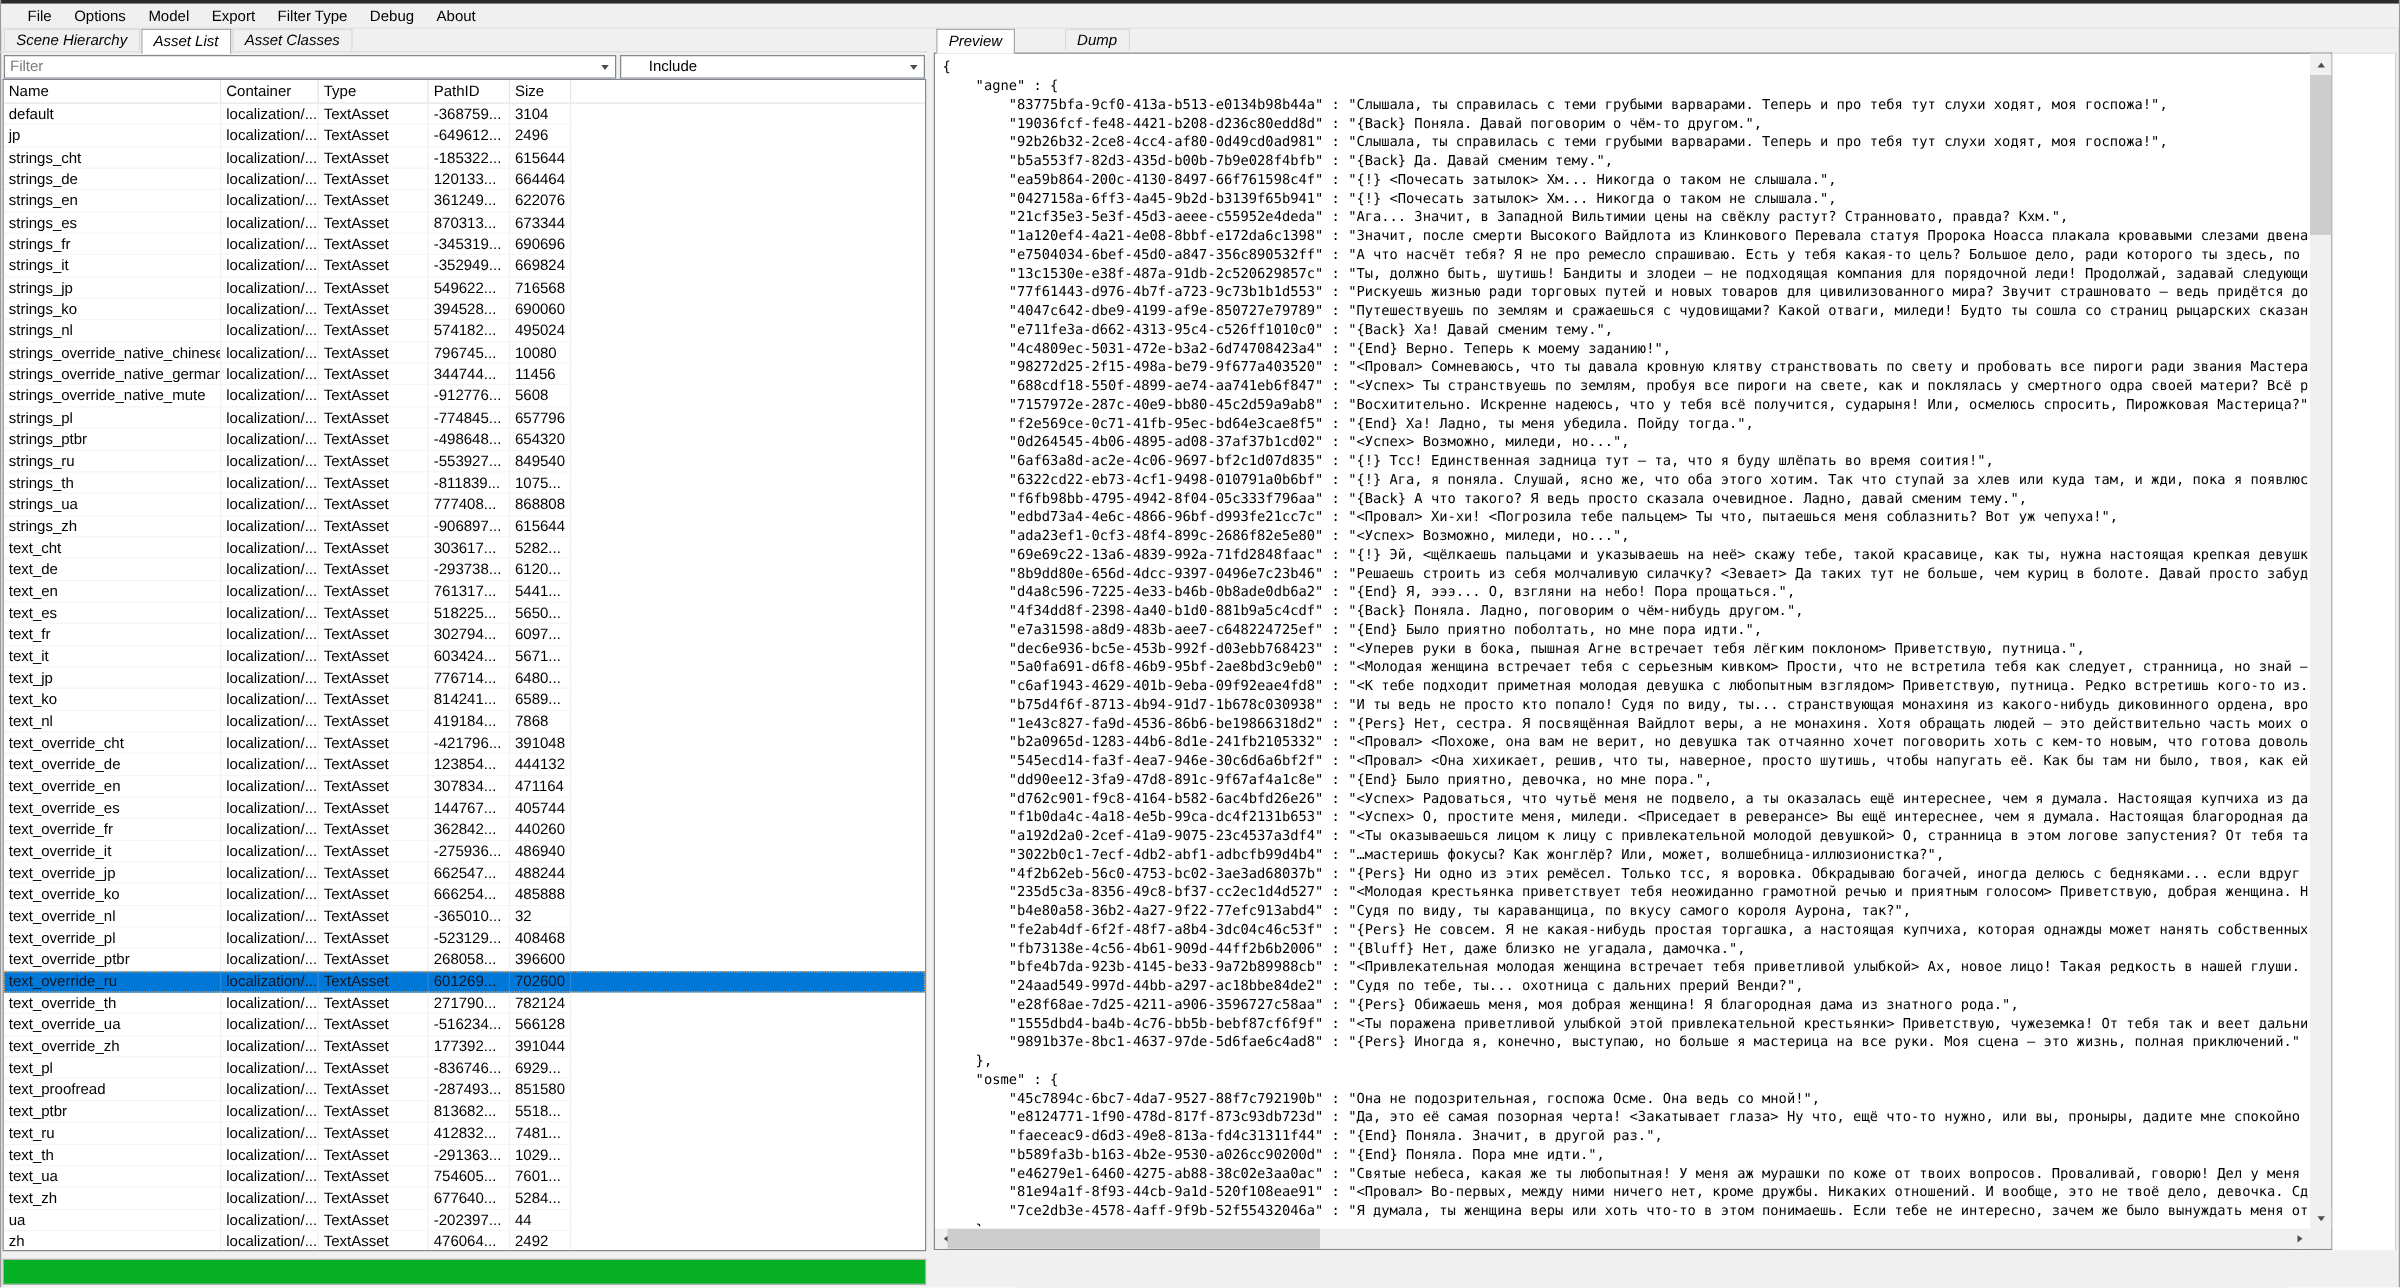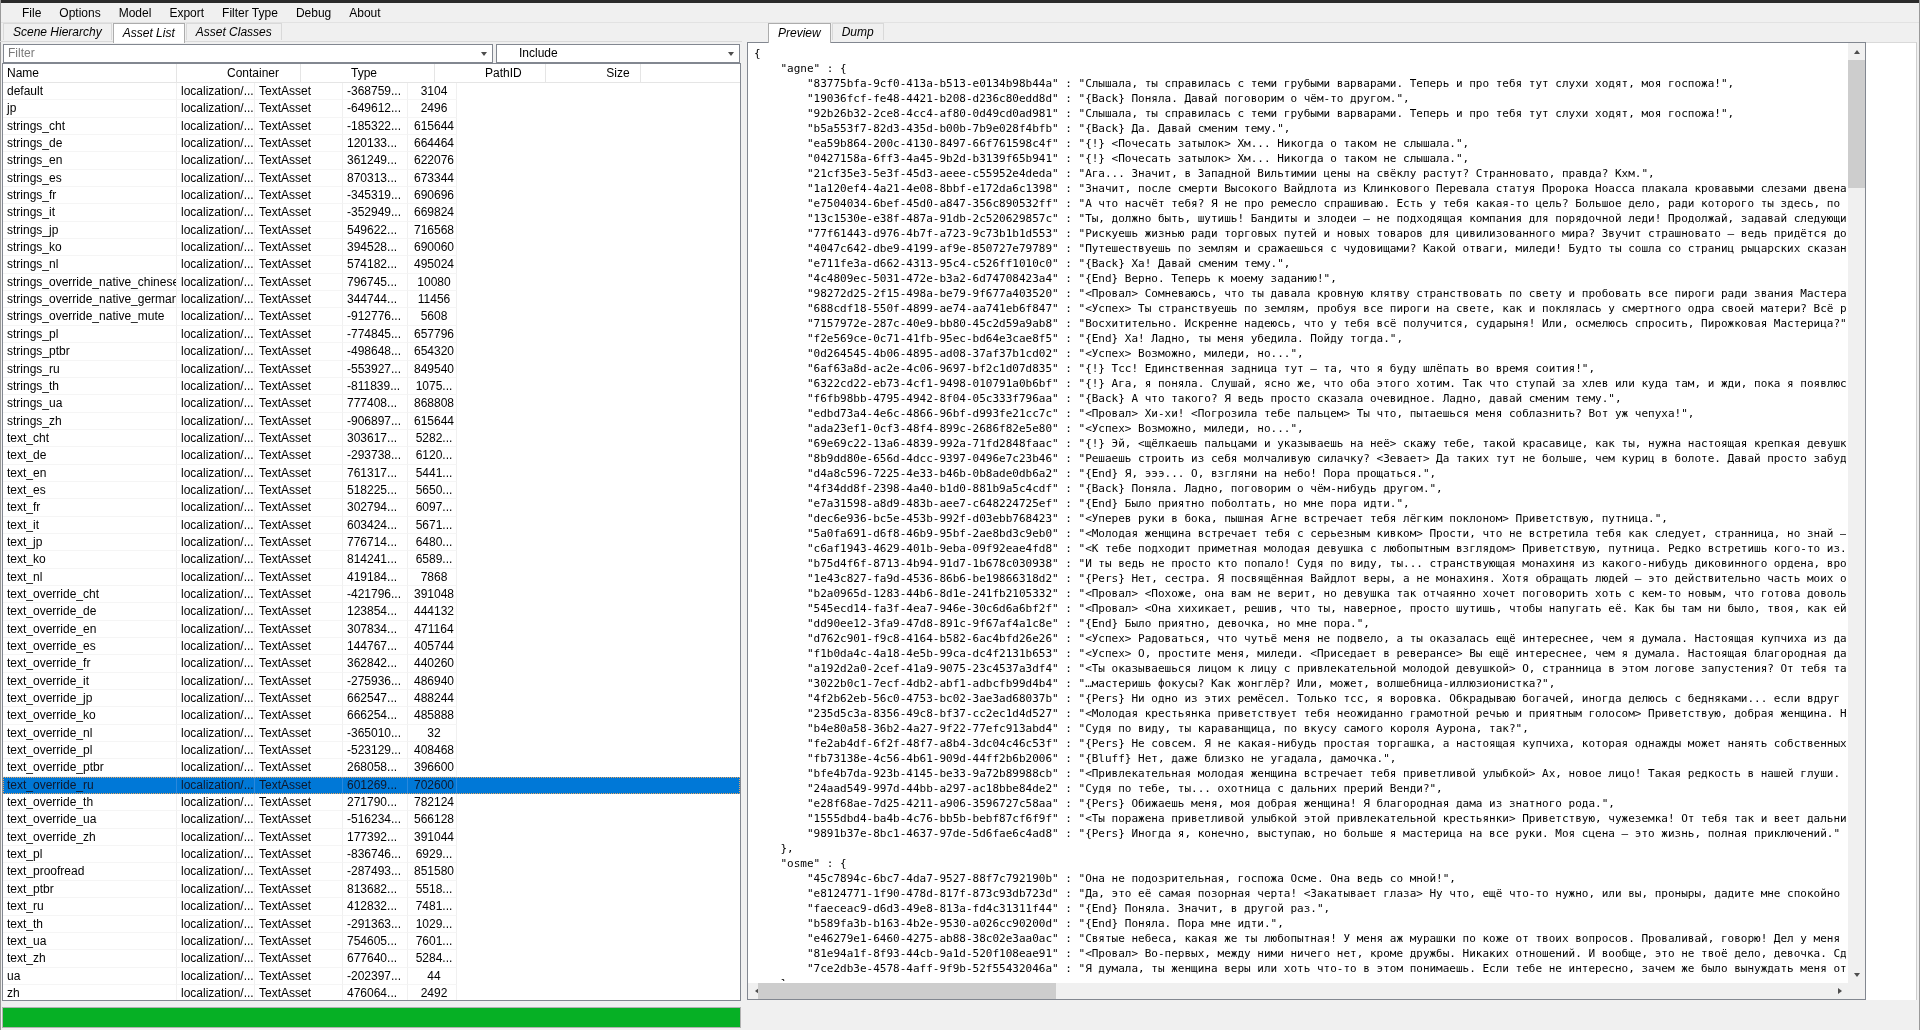--- a/index.html
+++ b/index.html
@@ -5,42 +5,42 @@
   html,body{margin:0;padding:0;}
   body{width:1920px;height:1030px;background:#f0f0f0;font-family:"Liberation Sans",sans-serif;font-size:12px;color:#000;position:relative;overflow:hidden;}
   .top-edge{position:absolute;top:0;left:0;right:0;height:3px;background:#2b2b2b;}
   .side-edge-l{position:absolute;top:0;left:0;bottom:0;width:1px;background:#9a9a9a;}
   .side-edge-r{position:absolute;top:0;right:0;bottom:0;width:1px;background:#9a9a9a;}
   .menubar{position:absolute;top:3px;left:1px;right:1px;height:20px;background:#f0f0f0;display:flex;align-items:center;padding-left:12px;border-bottom:1px solid #e2e2e2;box-sizing:border-box;}
   .menu-item{padding:0 9px;height:20px;line-height:20px;cursor:default;}
 
   .tabstrip{position:absolute;display:flex;align-items:flex-start;height:19px;font-style:italic;}
   .left-tabstrip{left:3px;top:23px;}
-  .right-tabstrip{left:768px;top:23px;}
+  .right-tabstrip{left:749px;top:23px;gap:39px;}
   .tab{background:#f0f0f0;border:1px solid #d9d9d9;border-bottom:none;padding:0 9px;height:16px;line-height:16px;margin-right:1px;position:relative;}
   .tab.active{background:#fff;border-color:#acacac;height:19px;line-height:18px;z-index:3;}
   .left-page-line{position:absolute;left:0;top:41px;width:742px;height:0;border-top:1px solid #d9d9d9;}
 
   .combo{position:absolute;background:#fff;border:1px solid #828790;box-sizing:border-box;height:19px;}
   .filter-combo{left:3px;top:44px;width:490px;}
   .filter-input{border:none;outline:none;width:468px;height:16px;font-family:"Liberation Sans",sans-serif;font-size:12px;padding:0 0 0 4px;background:transparent;color:#701a75;}
   .filter-input::placeholder{color:#7a7a7a;opacity:1;}
   .include-combo{left:496px;top:44px;width:244px;line-height:17px;padding-left:22px;}
   .combo-arrow{position:absolute;right:5px;top:7px;}
 
   .tri{width:0;height:0;display:inline-block;}
   .tri-down{border-left:3.5px solid transparent;border-right:3.5px solid transparent;border-top:4px solid #4d4d4d;}
   .tri-up{border-left:3.5px solid transparent;border-right:3.5px solid transparent;border-bottom:4px solid #4d4d4d;}
   .tri-left{border-top:3.5px solid transparent;border-bottom:3.5px solid transparent;border-right:4px solid #4d4d4d;}
   .tri-right{border-top:3.5px solid transparent;border-bottom:3.5px solid transparent;border-left:4px solid #4d4d4d;}
 
   .listview{position:absolute;left:2px;top:63px;width:739px;height:938px;background:#fff;border:1px solid #828790;box-sizing:border-box;overflow:hidden;}
-  .lv-header{display:flex;height:18px;background:#fff;border-bottom:1px solid #e5e5e5;gap:46px;}
+  .lv-header{display:flex;height:18px;background:#fff;border-bottom:1px solid #e5e5e5;}
   .lv-hcell{box-sizing:border-box;border-right:1px solid #e5e5e5;padding:2px 0 0 4px;overflow:hidden;white-space:nowrap;}
-  .col0{width:174px;}.col1{width:78px;}.col2{width:88px;}.col3{width:65px;}.col4{width:49px;text-align:center;}
+  .col0{width:174px;}.col1{width:78px;}.col2{width:88px;}.col3{width:65px;}.col4{width:49px;}
   .lv-row{display:flex;height:17.35px;line-height:17.2px;}
   .lv-cell{box-sizing:border-box;padding-left:4px;border-right:1px solid #f0f0f0;border-bottom:1px solid #f5f5f5;overflow:hidden;white-space:nowrap;}
   .lv-row.selected{background:#0078d7;color:#0f172a;outline:1px dotted #e8a662;outline-offset:-1px;}
   .lv-row.selected .lv-cell{border-right-color:#2a88dc;border-bottom-color:#0078d7;}
 
   .progressbar{position:absolute;left:2px;top:1007px;width:739px;height:21px;border:1px solid #b2b2b2;background:#e6e6e6;box-sizing:border-box;}
   .progress-fill{height:100%;width:0;}
 
   .preview-box{position:absolute;left:747px;top:42px;width:1119px;height:958px;background:#fff;border:1px solid #828790;box-sizing:border-box;}
   .preview-text{position:absolute;left:6px;top:3px;right:19px;bottom:18px;overflow:hidden;font-family:"DejaVu Sans Mono",monospace;font-size:11px;line-height:15px;white-space:pre;margin:0;}

